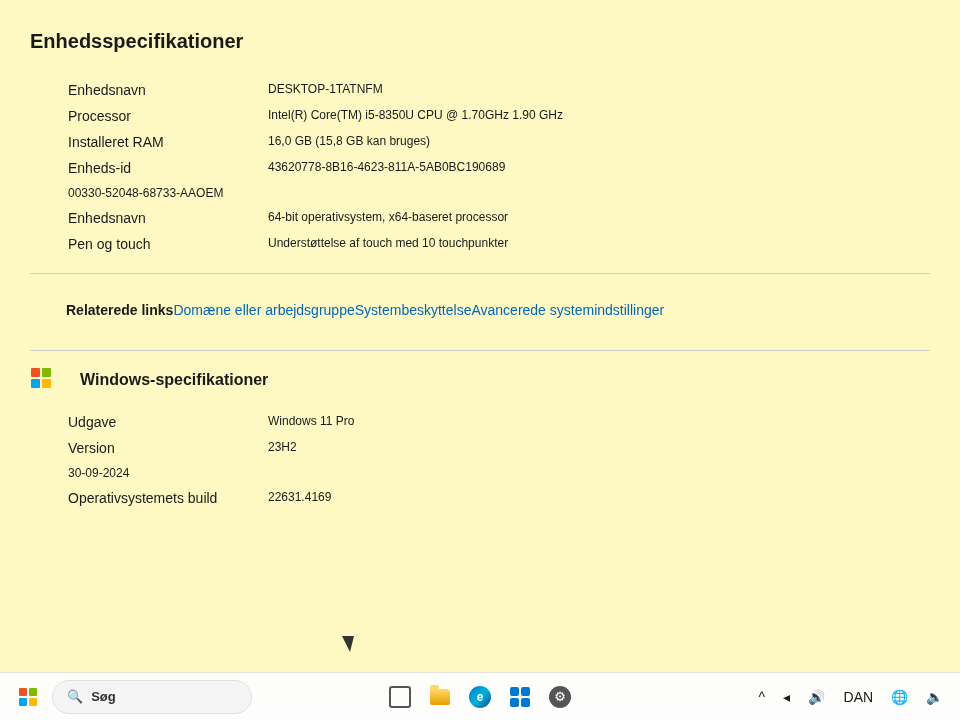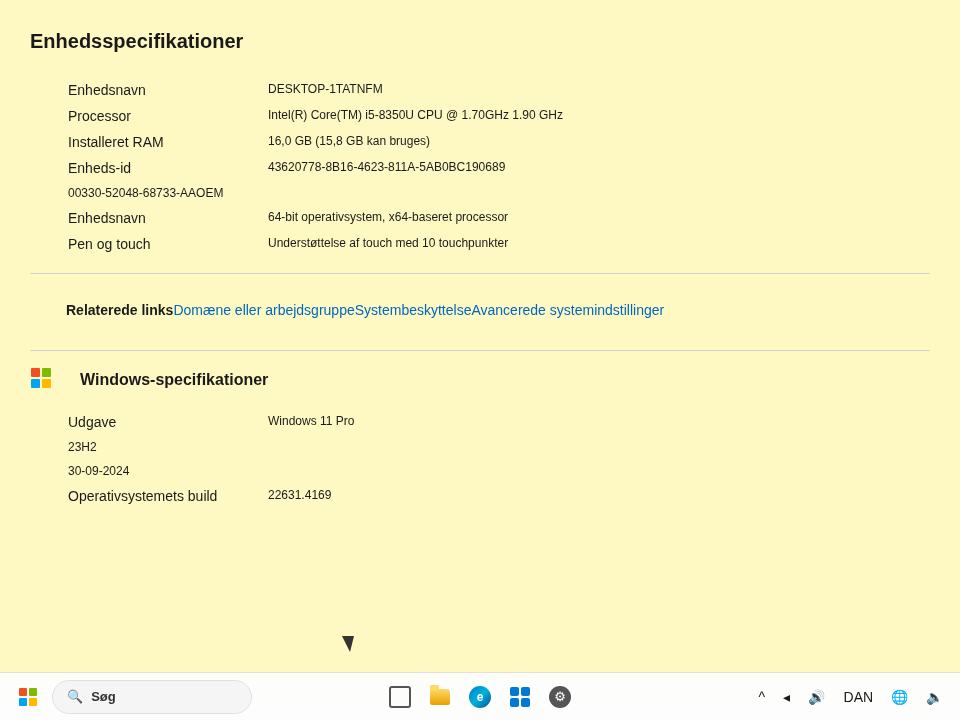--- a/index.html
+++ b/index.html
@@ -340,20 +340,21 @@
     </div>
 
     <div class="specs-table">
 
       <div class="spec-row">
         <div class="spec-label">Udgave</div>
         <div class="spec-value">Windows 11 Pro</div>
       </div>
 
       <div class="spec-row">
+        <div class="spec-label">Version</div>
         <div class="spec-value">23H2</div>
       </div>
 
       <div class="spec-row">
         <div class="spec-value">30-09-2024</div>
       </div>
 
       <div class="spec-row">
         <div class="spec-label">Operativsystemets build</div>
         <div class="spec-value">22631.4169</div>

